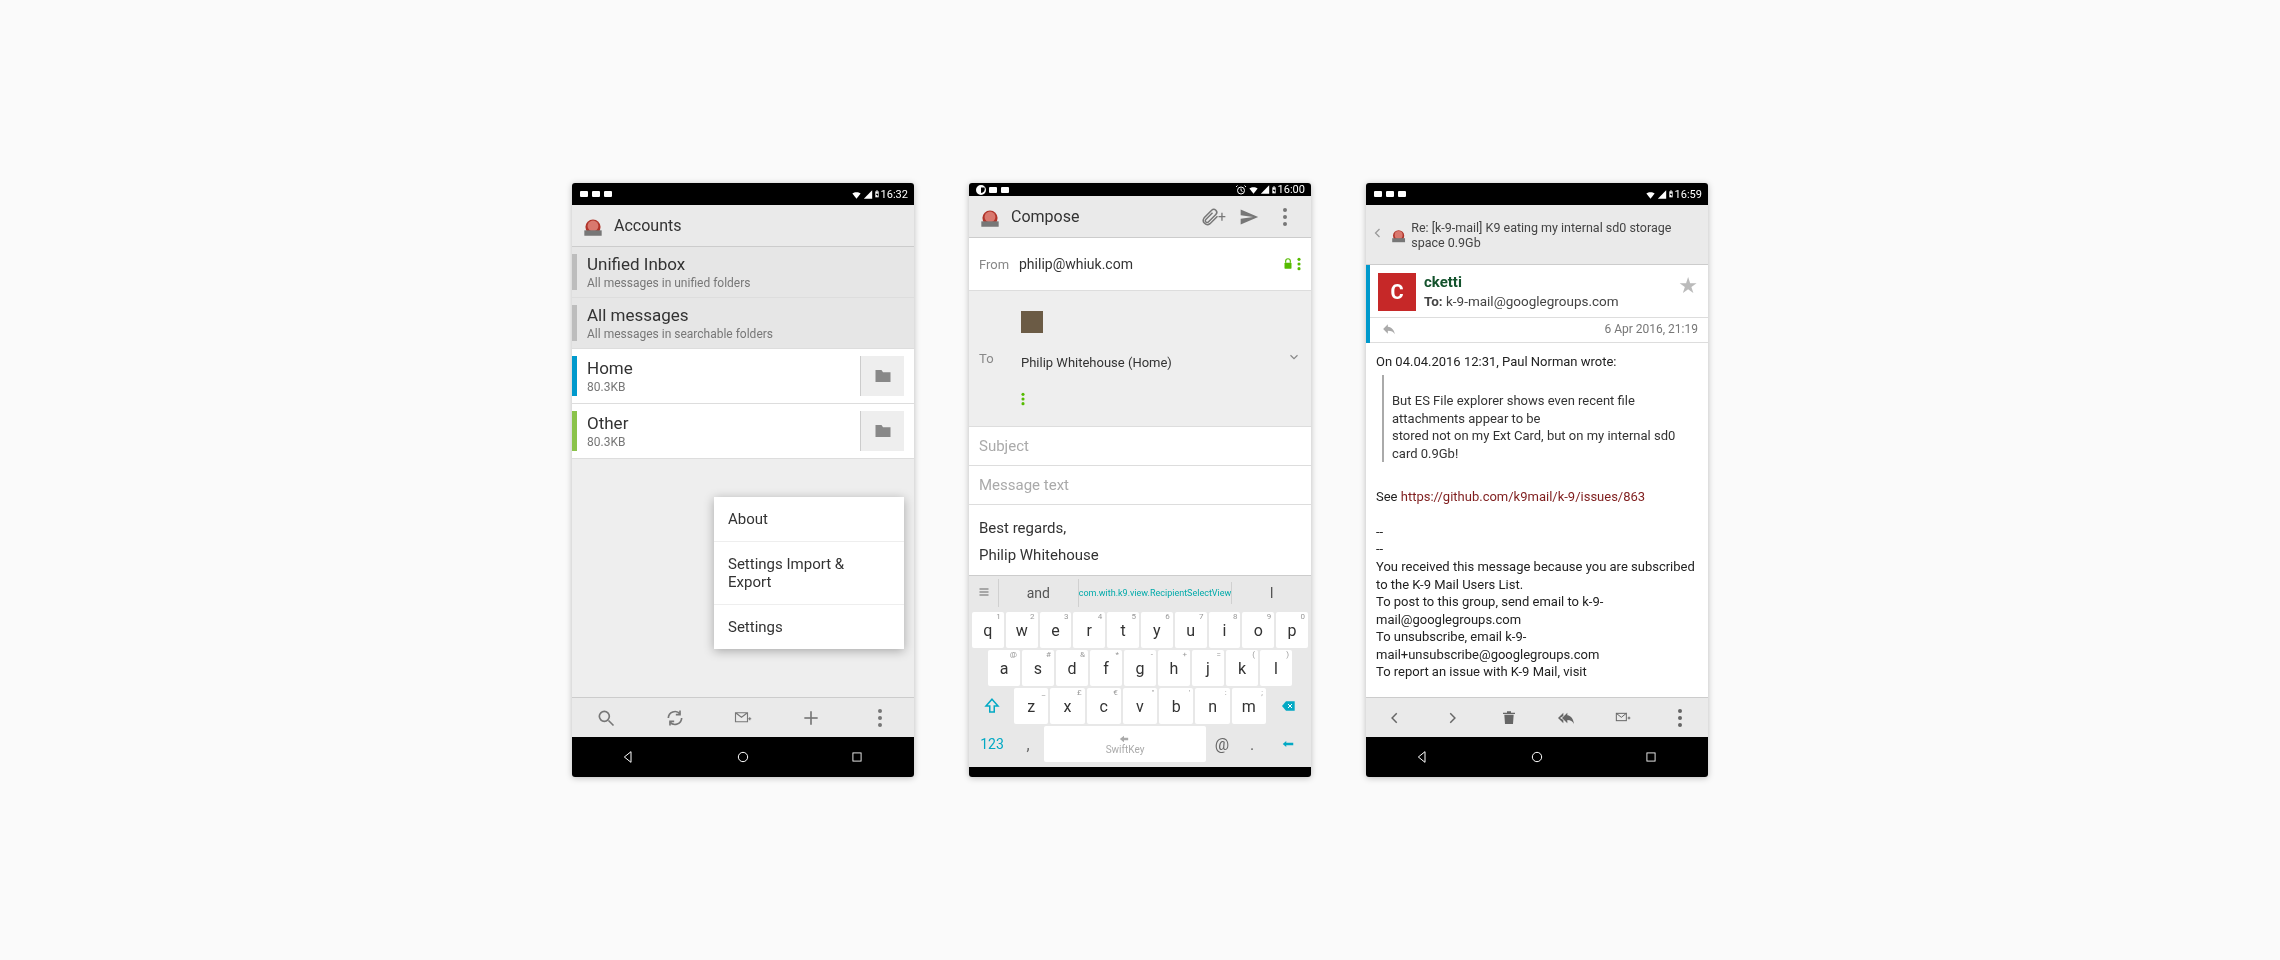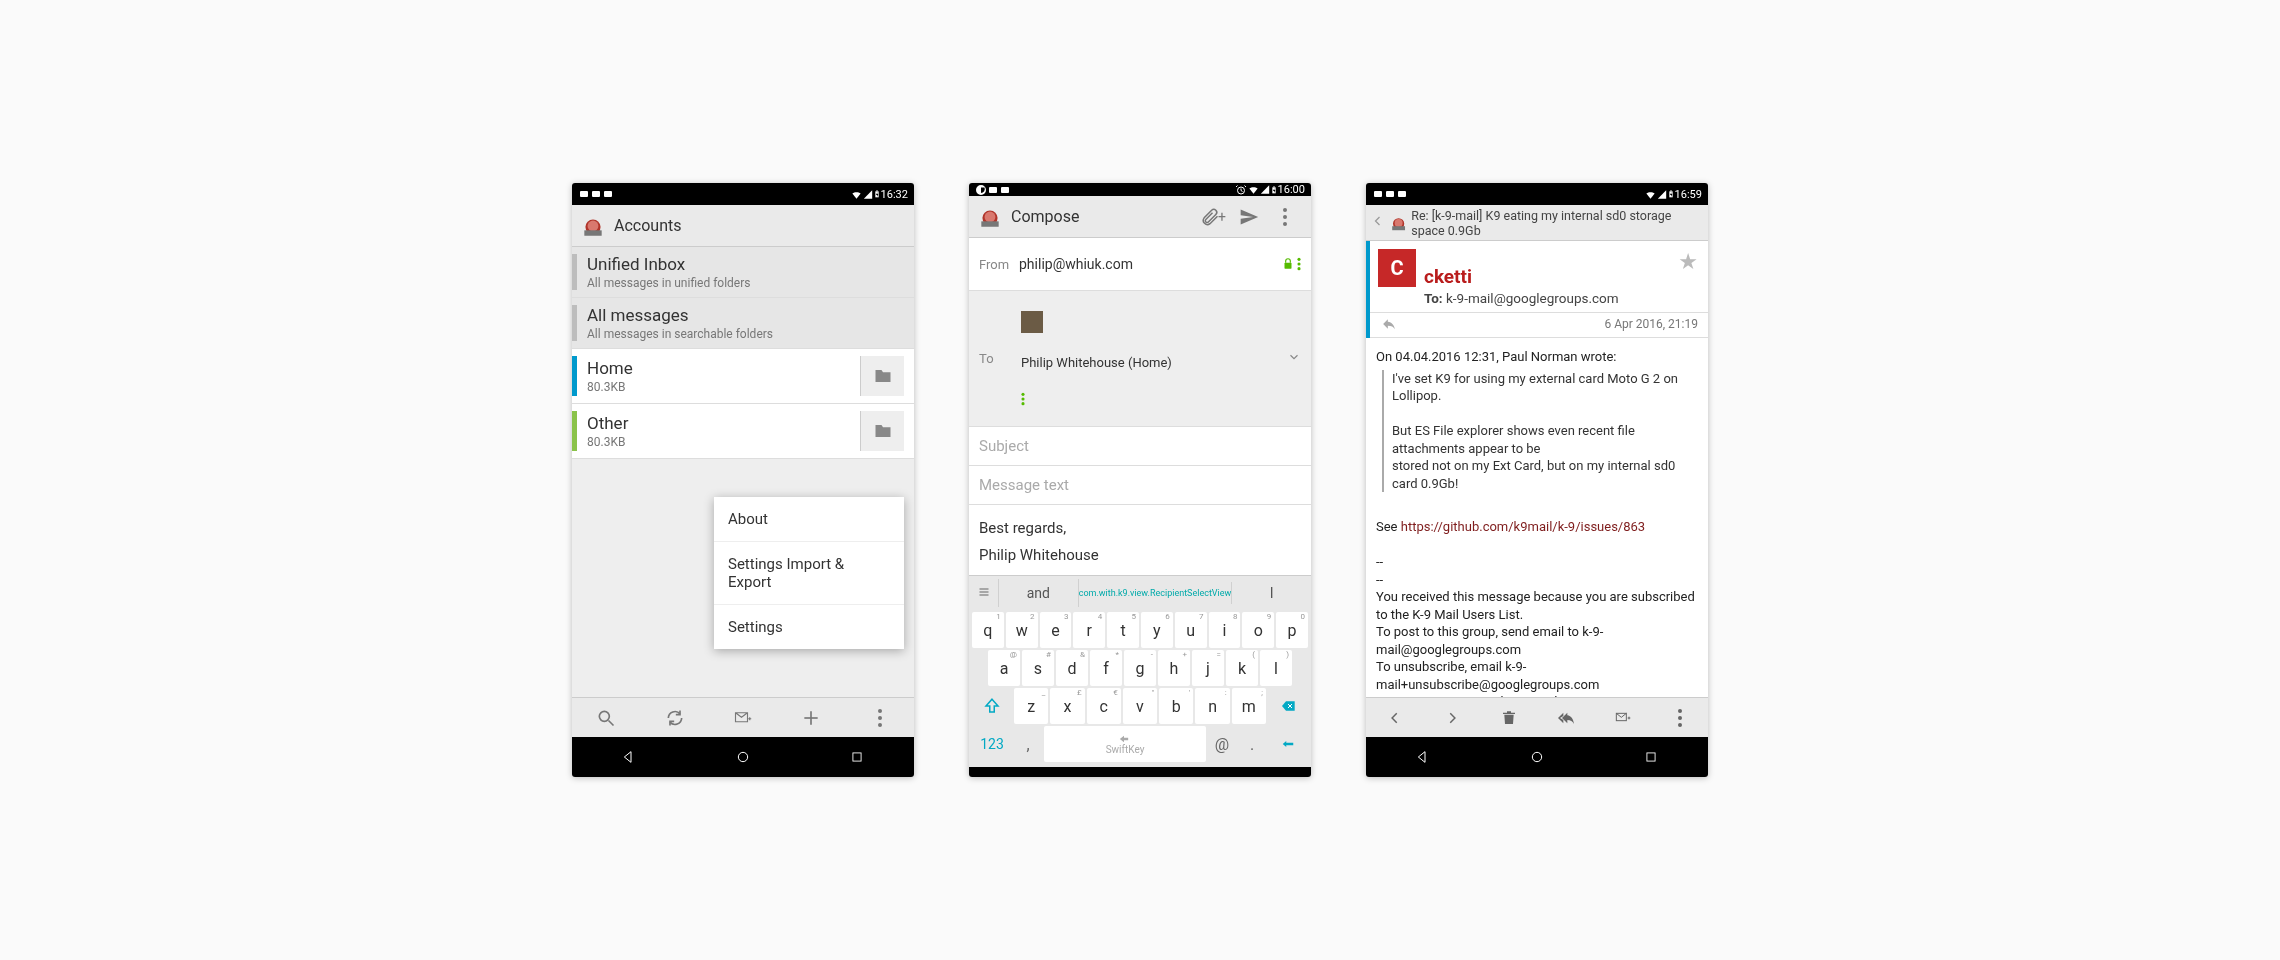--- a/index.html
+++ b/index.html
@@ -90,27 +90,27 @@
   .kb-sugg .sugg:last-child{border-right:none;}
   .kb-sugg .sugg.small{font-size:9px; color:#0aa;}
   .kb-rows { padding:3px;}
   .kb-row { display:flex; gap:2px; margin-bottom:2px; justify-content:center;}
   .key { flex:1; height:36px; background:#fff; display:flex; flex-direction:column; align-items:center; justify-content:center; font-size:16px; color:#333; position:relative; border-radius:2px;}
   .key .sup { position:absolute; top:0; right:3px; font-size:8px; color:#999;}
   .key.fn { background:#e8e8e8; color:#03a9c4;}
   .key.dark { background:#e8e8e8; color:#666;}
   .spacebar { flex:4; font-size:10px; color:#aaa; background:#fff; display:flex; align-items:center; justify-content:center;}
   
-  .msg-appbar { height:36px; background:#eaeaea; display:flex; align-items:center; padding:0 6px; border-bottom:1px solid #ccc; gap:3px;}
+  .msg-appbar { height:60px; background:#eaeaea; display:flex; align-items:center; padding:0 6px; border-bottom:1px solid #ccc; gap:3px;}
   .msg-appbar .back { color:#888; margin-right:2px;}
   .msg-title { font-size:12.5px; color:#444; line-height:1.2;}
   .msg-header { display:flex; padding:8px 10px 6px 6px; background:#fff; border-bottom:1px solid #ddd; gap:8px;}
   .avatar-big { width:38px; height:38px; background:#c62828; color:#fff; font-size:20px; display:flex; align-items:center; justify-content:center; font-weight:bold;}
   .hdr-text { flex:1;}
-  .hdr-text .from { font-weight:bold; font-size:19px; color:#b91c1c;margin-top:16px;}
+  .hdr-text .from { font-weight:bold; font-size:15px; color:#14532d;}
   .hdr-text .to { font-size:13.5px; color:#444; margin-top:2px;}
   .hdr-text .to b { font-weight:bold;}
   .star { color:#bbb; font-size:22px;}
   .meta-row { display:flex; align-items:center; justify-content:space-between; padding:4px 10px 6px 10px; border-bottom:1px solid #ddd; background:#fff; font-size:12px; color:#777;}
   .msg-body { flex:1; padding:10px 10px; font-size:13px; color:#222; line-height:1.35; overflow:hidden; background:#fff;}
   .quote { border-left:2px solid #aaa; margin:4px 0 8px 6px; padding-left:8px; color:#333;}
   .msg-body a { color:#7f1d1d; }
   .bottombar2 { height:40px; background:#eaeaea; display:flex; align-items:center; justify-content:space-around; border-top:1px solid #ccc;}
   .bottombar2 .bb { width:40px; height:40px; display:flex; align-items:center; justify-content:center; color:#666;}
 </style>
@@ -526,21 +526,20 @@
             <path d="M10 4L2 12l8 8v-5c6 0 10 2 12 6-1-7-5-12-12-13z"></path>
           </svg>
         <span>6 Apr 2016, 21:19</span>
       </div>
     </div>
   </div>
 
   <div class="msg-body">
     <div>On 04.04.2016 12:31, Paul Norman wrote:</div>
     <div class="quote">
-      <div>I've set K9 for using my external card Moto G 2 on Lollipop.</div>
       <br>
       <div> But ES File explorer shows even recent file attachments appear to be</div>
       <div>stored not on my Ext Card, but on my internal sd0 card 0.9Gb!</div>
     </div>
     <br>
     <div>
       <span>See </span><a>https://github.com/k9mail/k-9/issues/863</a>
     </div>
     <br>
     <div>--</div>

